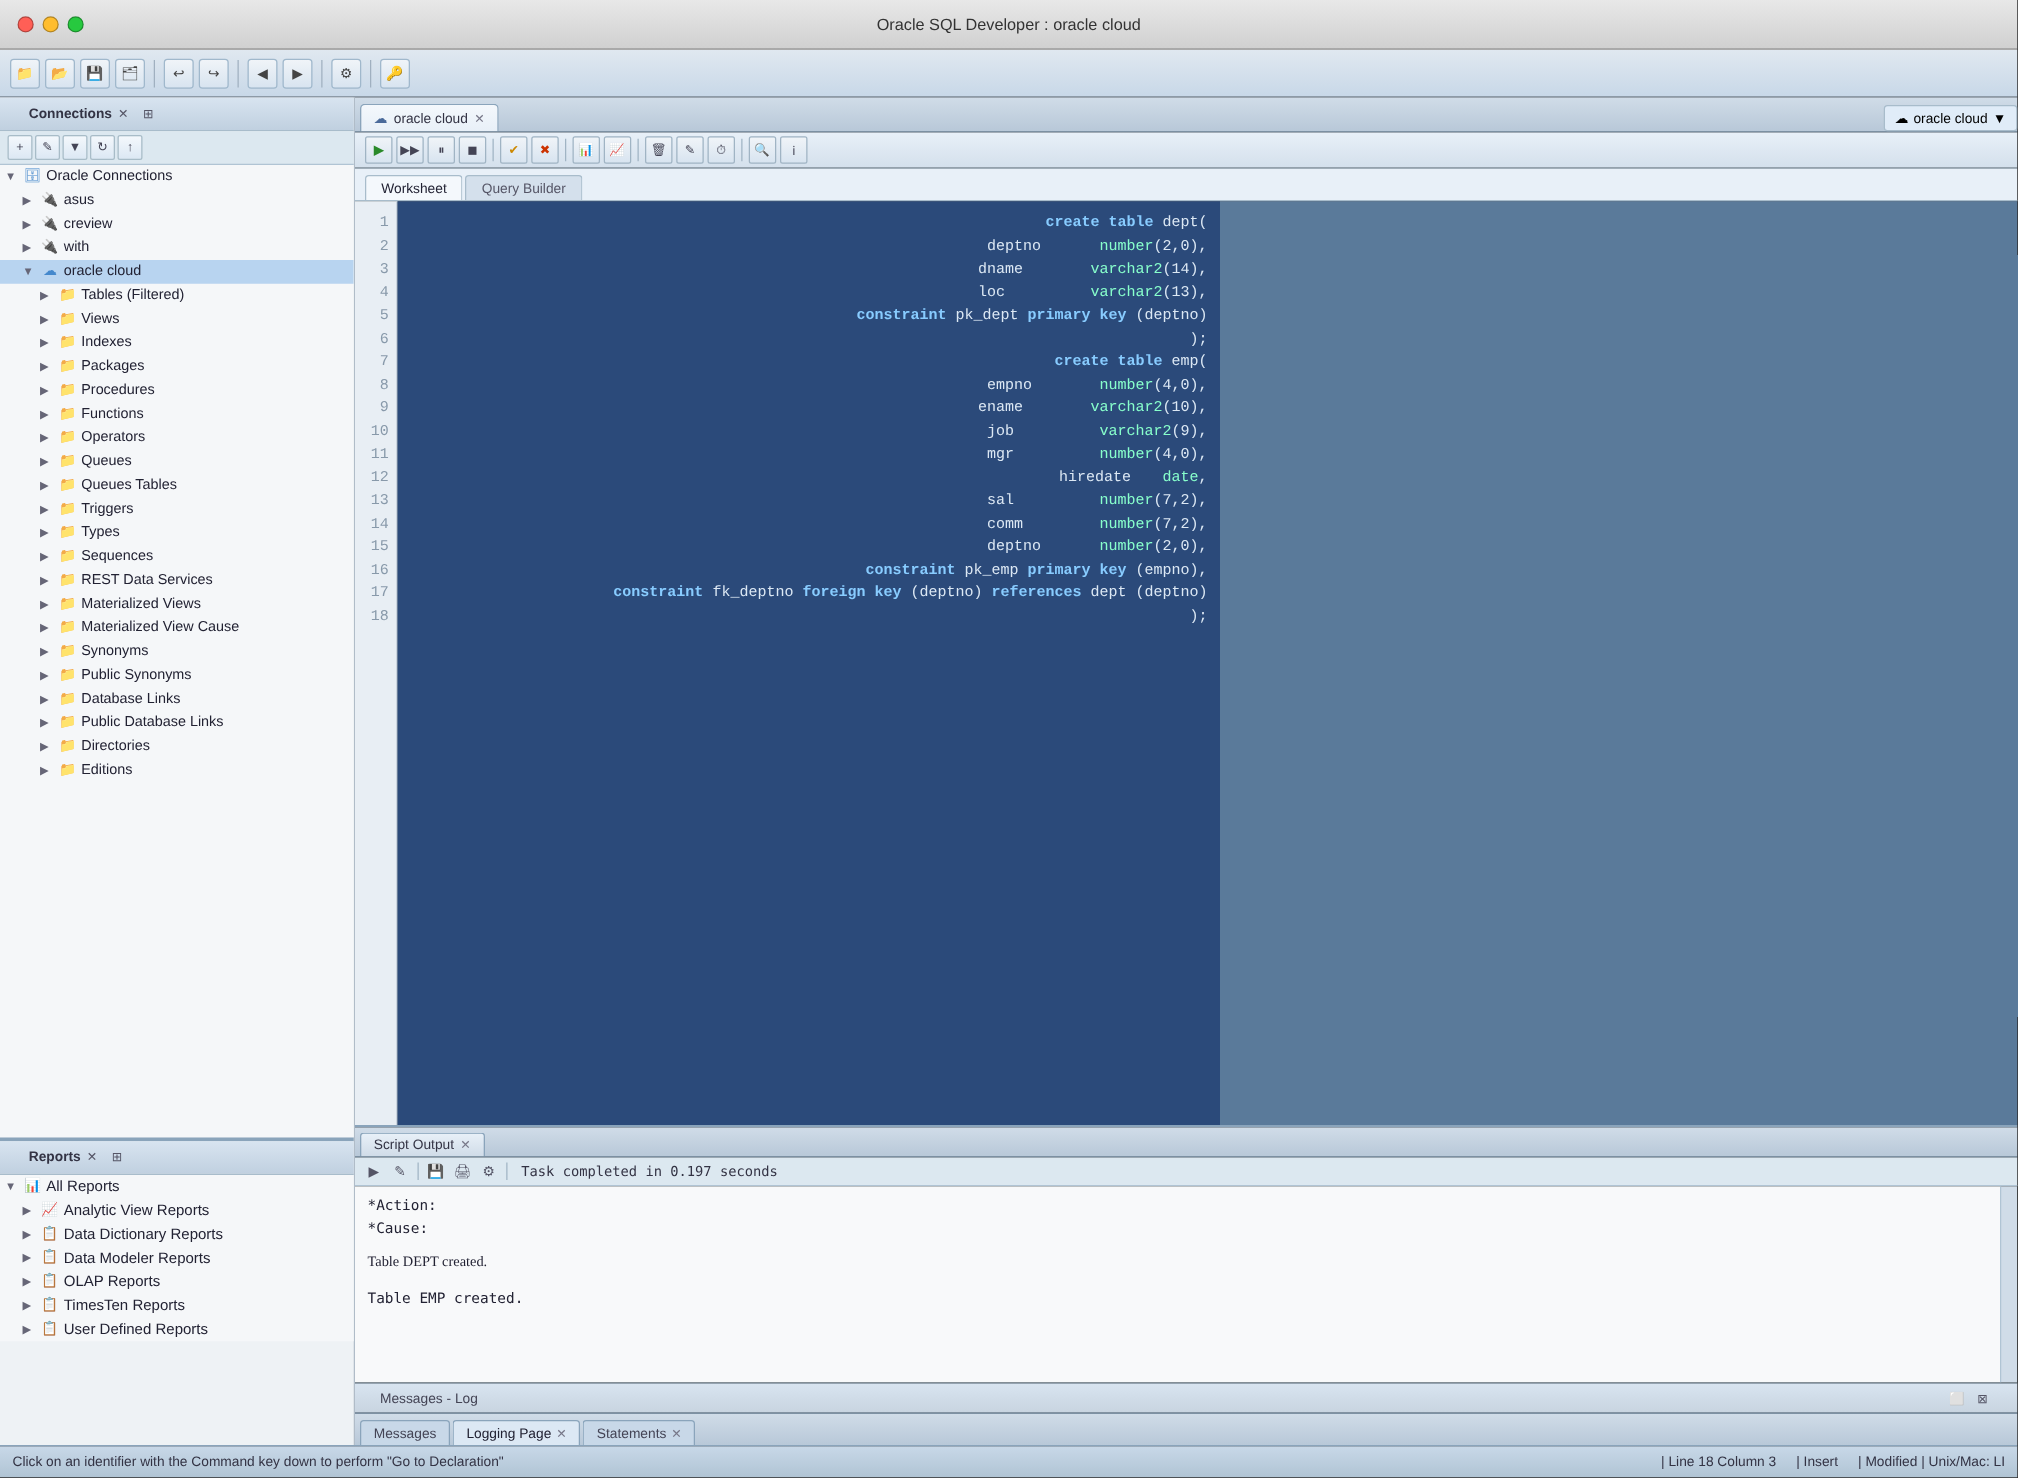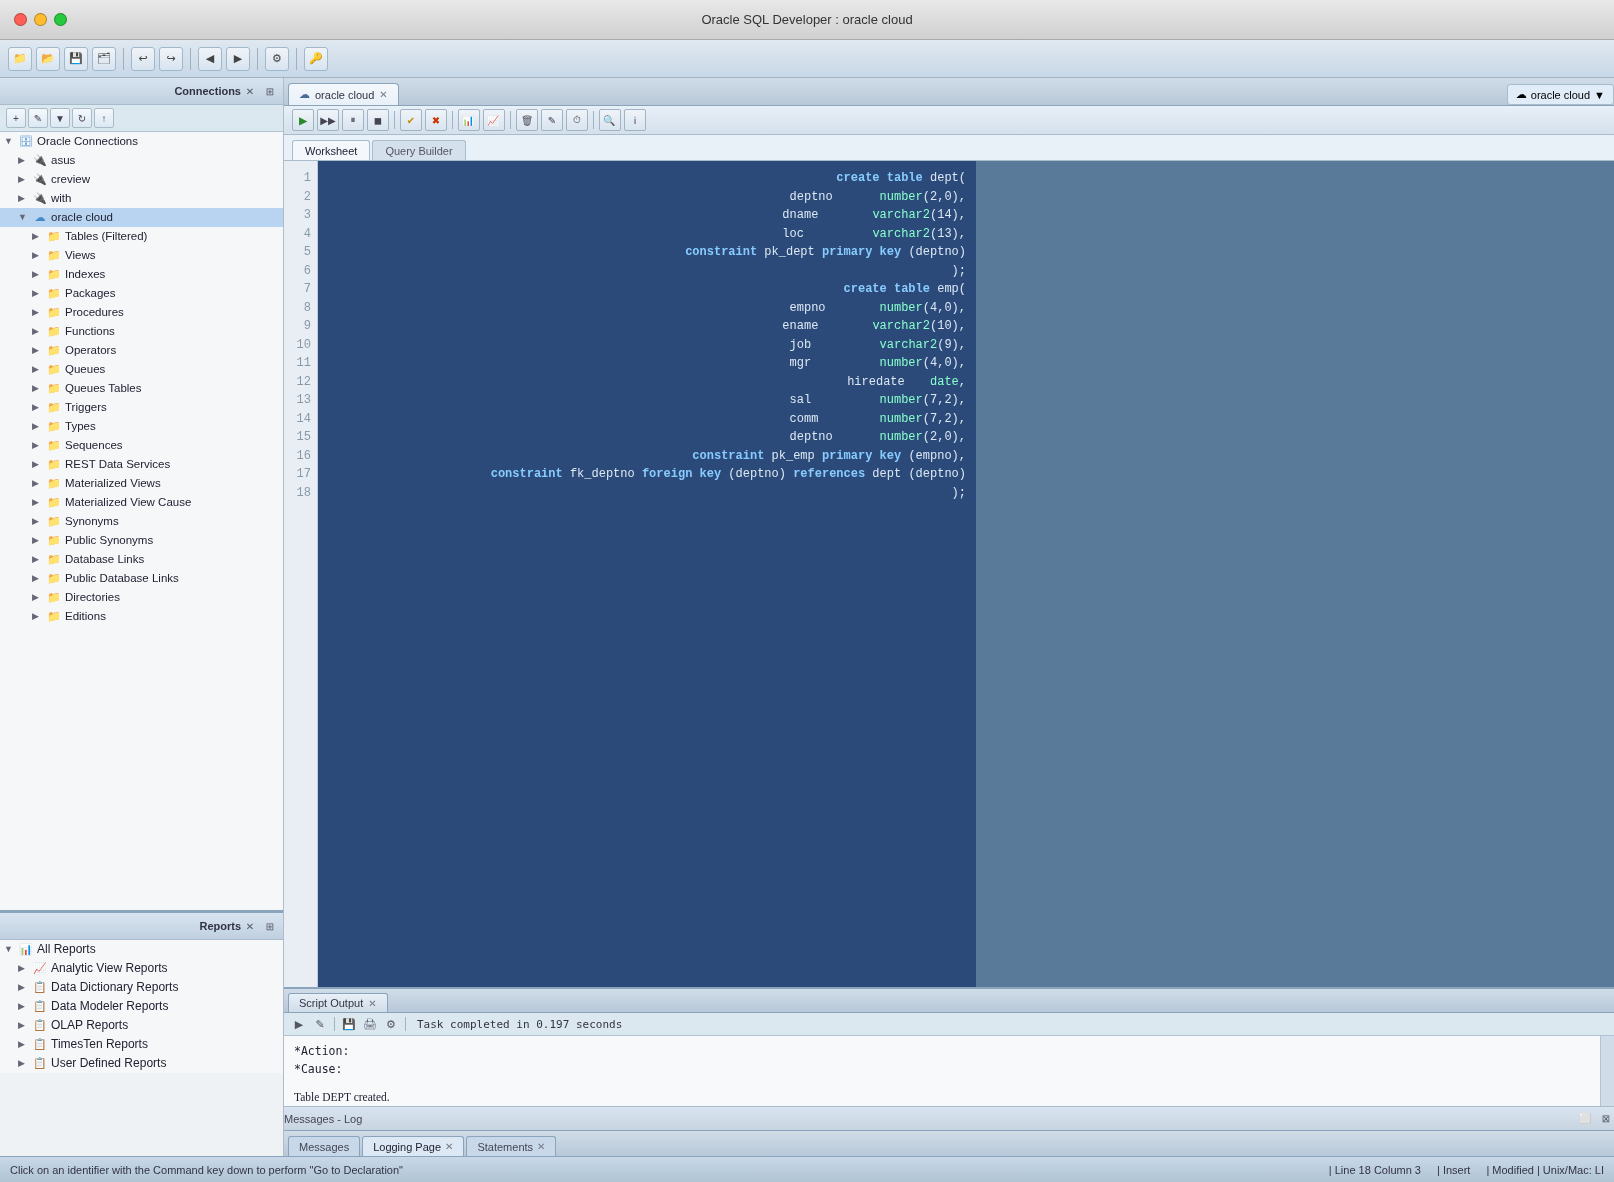--- a/index.html
+++ b/index.html
@@ -82,24 +82,24 @@
       display: flex;
       flex-direction: column;
       background: #eef2f5;
       border-right: 1px solid #b0bcc8;
     }
 
     
     .panel-header {
       background: linear-gradient(to bottom, #d8e4f0, #c0d0e0);
       border-bottom: 1px solid #a8bccb;
-      padding: 4px 4px;
-      display: flex;
-      align-items: center;
-      justify-content: flex-end;
+      padding: 4px 23px;
+      display: flex;
+      align-items: center;
+      justify-content: flex-start;
       font-size: 11px;
       font-weight: bold;
       color: #334;
     }
     .panel-header-actions {
       display: flex;
       gap: 2px;
     }
     .panel-action-btn {
       width: 18px; height: 18px;
@@ -293,21 +293,21 @@
       text-align: right;
     }
     
     .kw { color: #88ccff; font-weight: bold; }
     .dt { color: #88ffcc; padding-left: 18px; }
 
     
     .bottom-area {
       display: flex;
       flex-direction: column;
-      height: 169px;
+      height: 256px;
       border-top: 2px solid #8aa4bb;
     }
 
     
     .script-output-tab-bar {
       background: linear-gradient(to bottom, #d0dce8, #b8c8d8);
       border-bottom: 1px solid #8aa4bb;
       display: flex;
       align-items: flex-end;
       padding: 0 0 0 4px;
@@ -371,21 +371,21 @@
     .script-scrollbar {
       width: 14px;
       background: #d0dce8;
       border-left: 1px solid #b0c4d4;
     }
 
     
     .messages-log {
       background: linear-gradient(to bottom, #d8e4f0, #c8d4e0);
       border-top: 1px solid #a8bccb;
-      padding: 4px 0;
+      padding: 4px 20px;
       font-size: 11px;
       color: #445;
       display: flex;
       align-items: center;
       justify-content: space-between;
       height: 24px;
     }
     .messages-btns {
       display: flex;
       gap: 4px;

